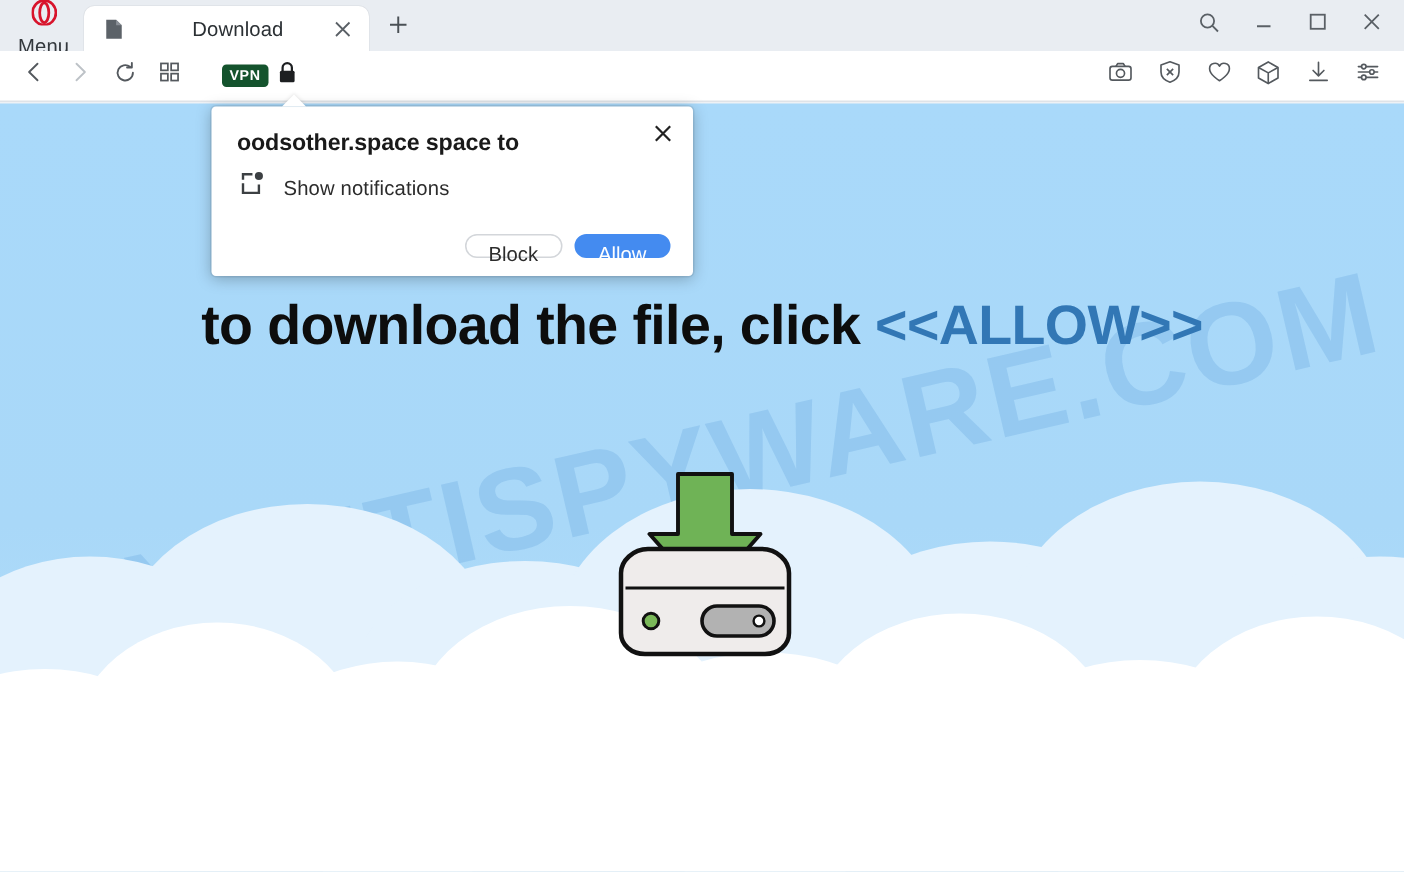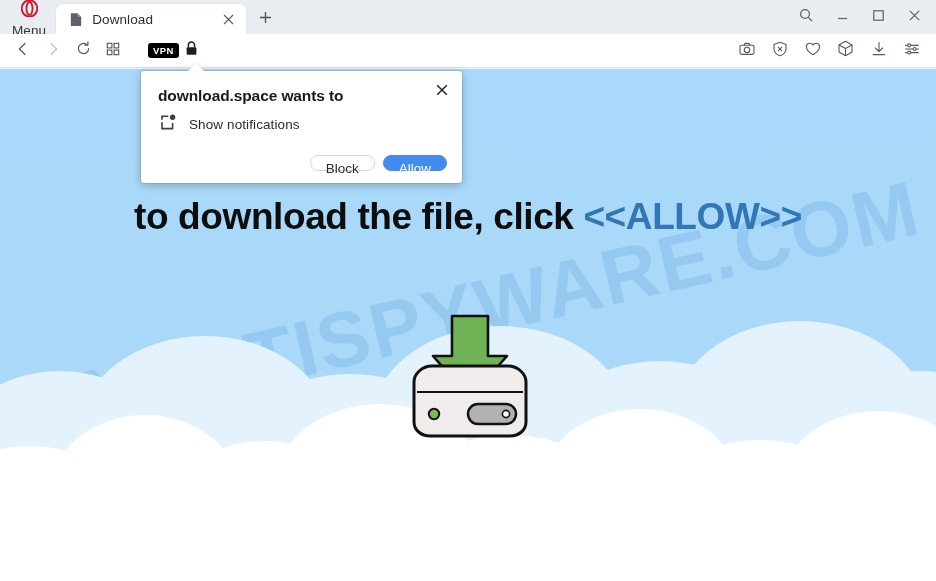--- a/index.html
+++ b/index.html
@@ -64,20 +64,21 @@
   }
   .tab-favicon { width: 14px; height: 15px; display:block; flex: 0 0 auto; }
   .tab-title {
     flex: 1;
     font-size: 13.5px;
     color: #2b3034;
     white-space: nowrap;
     overflow: hidden;
     text-overflow: ellipsis;
     letter-spacing: .1px;
+    margin-left: 36px;
   }
   .tab-close {
     width: 20px; height: 20px;
     flex: 0 0 auto;
     display: flex; align-items: center; justify-content: center;
     border-radius: 4px;
   }
   .newtab {
     width: 30px; height: 30px;
     display: flex; align-items: center; justify-content: center;
@@ -117,21 +118,21 @@
   .url-area {
     flex: 1;
     display: flex;
     align-items: center;
     height: 28px;
     padding-left: 20px;
     gap: 0;
     min-width: 0;
   }
   .vpn-badge {
-    background: #000000;
+    background: #14532d;
     color: #ffffff;
     font-size: 9.5px;
     font-weight: bold;
     letter-spacing: .4px;
     padding: 2px 5px 2px 5px;
     border-radius: 3px;
     line-height: 11px;
     flex: 0 0 auto;
   }
   .lock-wrap {
@@ -522,21 +523,21 @@
     <div class="perm-arrow"></div>
 
     <div class="perm-close">
       <span>
         <svg width="12" height="12" viewBox="0 0 12 12">
           <path d="M1.2 1.2 L10.8 10.8 M10.8 1.2 L1.2 10.8" stroke="#222" stroke-width="1.5" fill="none"></path>
         </svg>
       </span>
     </div>
 
-    <div class="perm-title">download.space wants to</div>
+    <div class="perm-title">oodsother.space space to</div>
 
     <div class="perm-row">
       <span>
         <svg class="perm-icon" viewBox="0 0 17 17">
           <path d="M2 5 V2.2 H7.5" fill="none" stroke="#3c4043" stroke-width="1.6" stroke-linecap="square"></path>
           <path d="M2 9 V14.6 H12.6 V9.8" fill="none" stroke="#3c4043" stroke-width="1.6" stroke-linecap="square"></path>
           <circle cx="12.6" cy="3.3" r="2.7" fill="#3c4043"></circle>
         </svg>
       </span>
       <span class="perm-permlabel">Show notifications</span>

